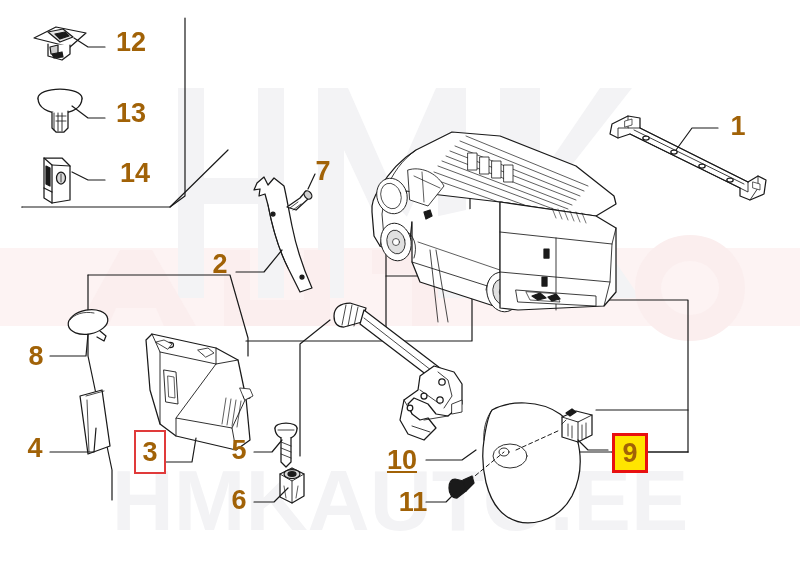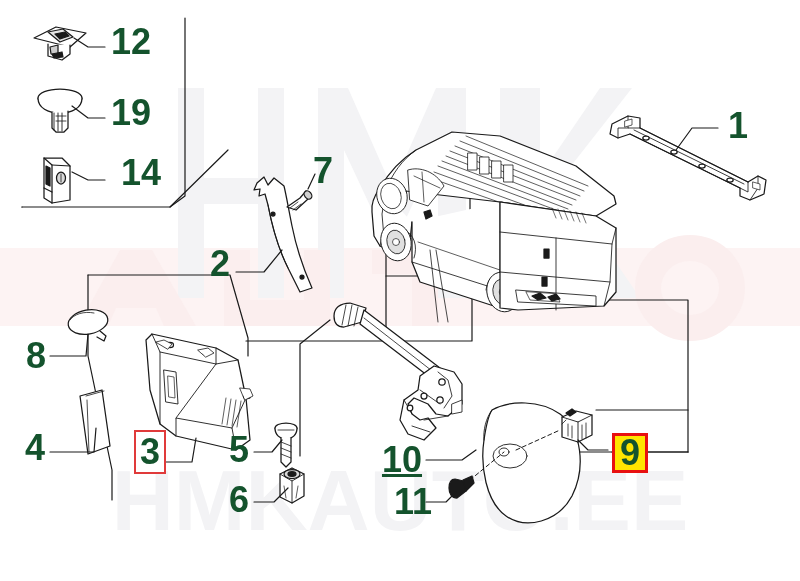--- a/index.html
+++ b/index.html
@@ -2,21 +2,21 @@
 <html><head>
 <meta charset="utf-8">
 <style>
   html,body{margin:0;padding:0;background:#ffffff;}
   body{width:800px;height:581px;overflow:hidden;font-family:"Liberation Sans",sans-serif;}
   #stage{position:relative;width:800px;height:581px;background:#ffffff;}
   #stage svg{position:absolute;left:0;top:0;}
   .wm-big{font-family:"Liberation Sans",sans-serif;font-weight:bold;}
   .callout{
     position:absolute;font-family:"Liberation Sans",sans-serif;font-weight:bold;
-    font-size:36px;line-height:1;color:#14532d;
+    font-size:27px;line-height:1;color:#a16207;
     display:flex;align-items:center;justify-content:center;
   }
   .callout.hl-red{border:2px solid #e03a3a;background:#ffffff;}
   .callout.hl-yellow{border:3px solid #e81010;background:#ffe500;}
 </style>
 </head>
 <body>
 
 <div id="stage">
 
@@ -385,19 +385,19 @@
   <div class="callout" style="left:381px;top:444px;width:42px;height:32px;text-decoration:underline;">
       <span>10</span>
     </div>
   <div class="callout" style="left:392px;top:486px;width:42px;height:32px;">
       <span>11</span>
     </div>
   <div class="callout" style="left:110px;top:25px;width:42px;height:34px;">
       <span>12</span>
     </div>
   <div class="callout" style="left:110px;top:96px;width:42px;height:34px;">
-      <span>19</span>
-    </div>
-  <div class="callout" style="left:120px;top:156px;width:42px;height:34px;text-align:right;">
+      <span>13</span>
+    </div>
+  <div class="callout" style="left:114px;top:156px;width:42px;height:34px;text-align:right;">
       <span>14</span>
     </div>
 
 </div>
 
 </body></html>

